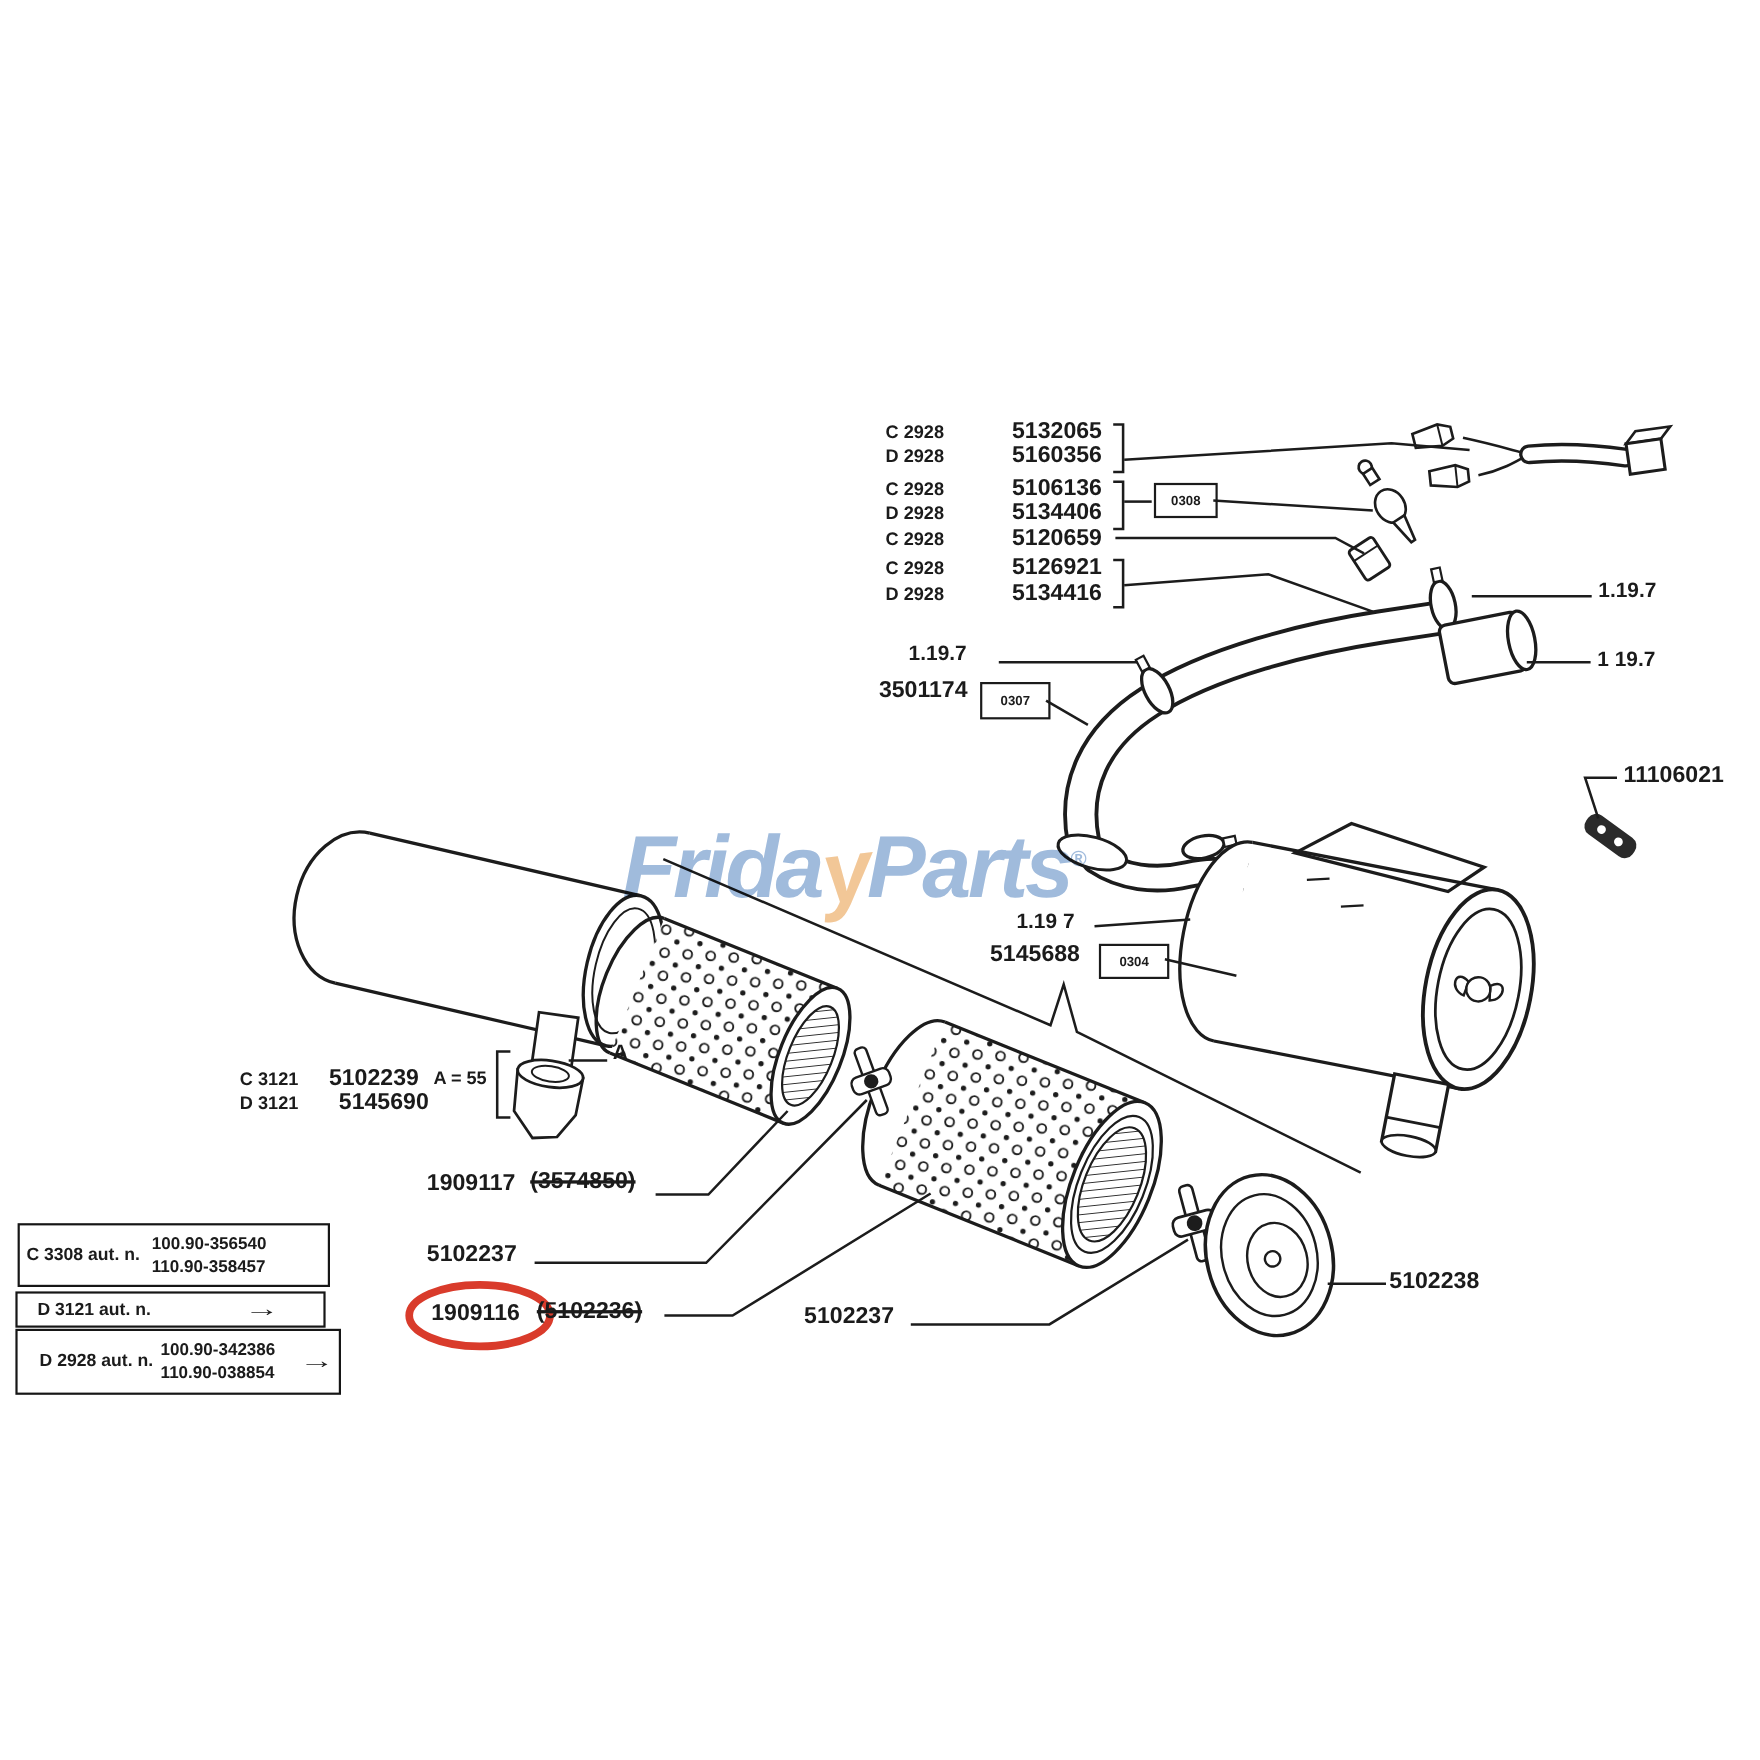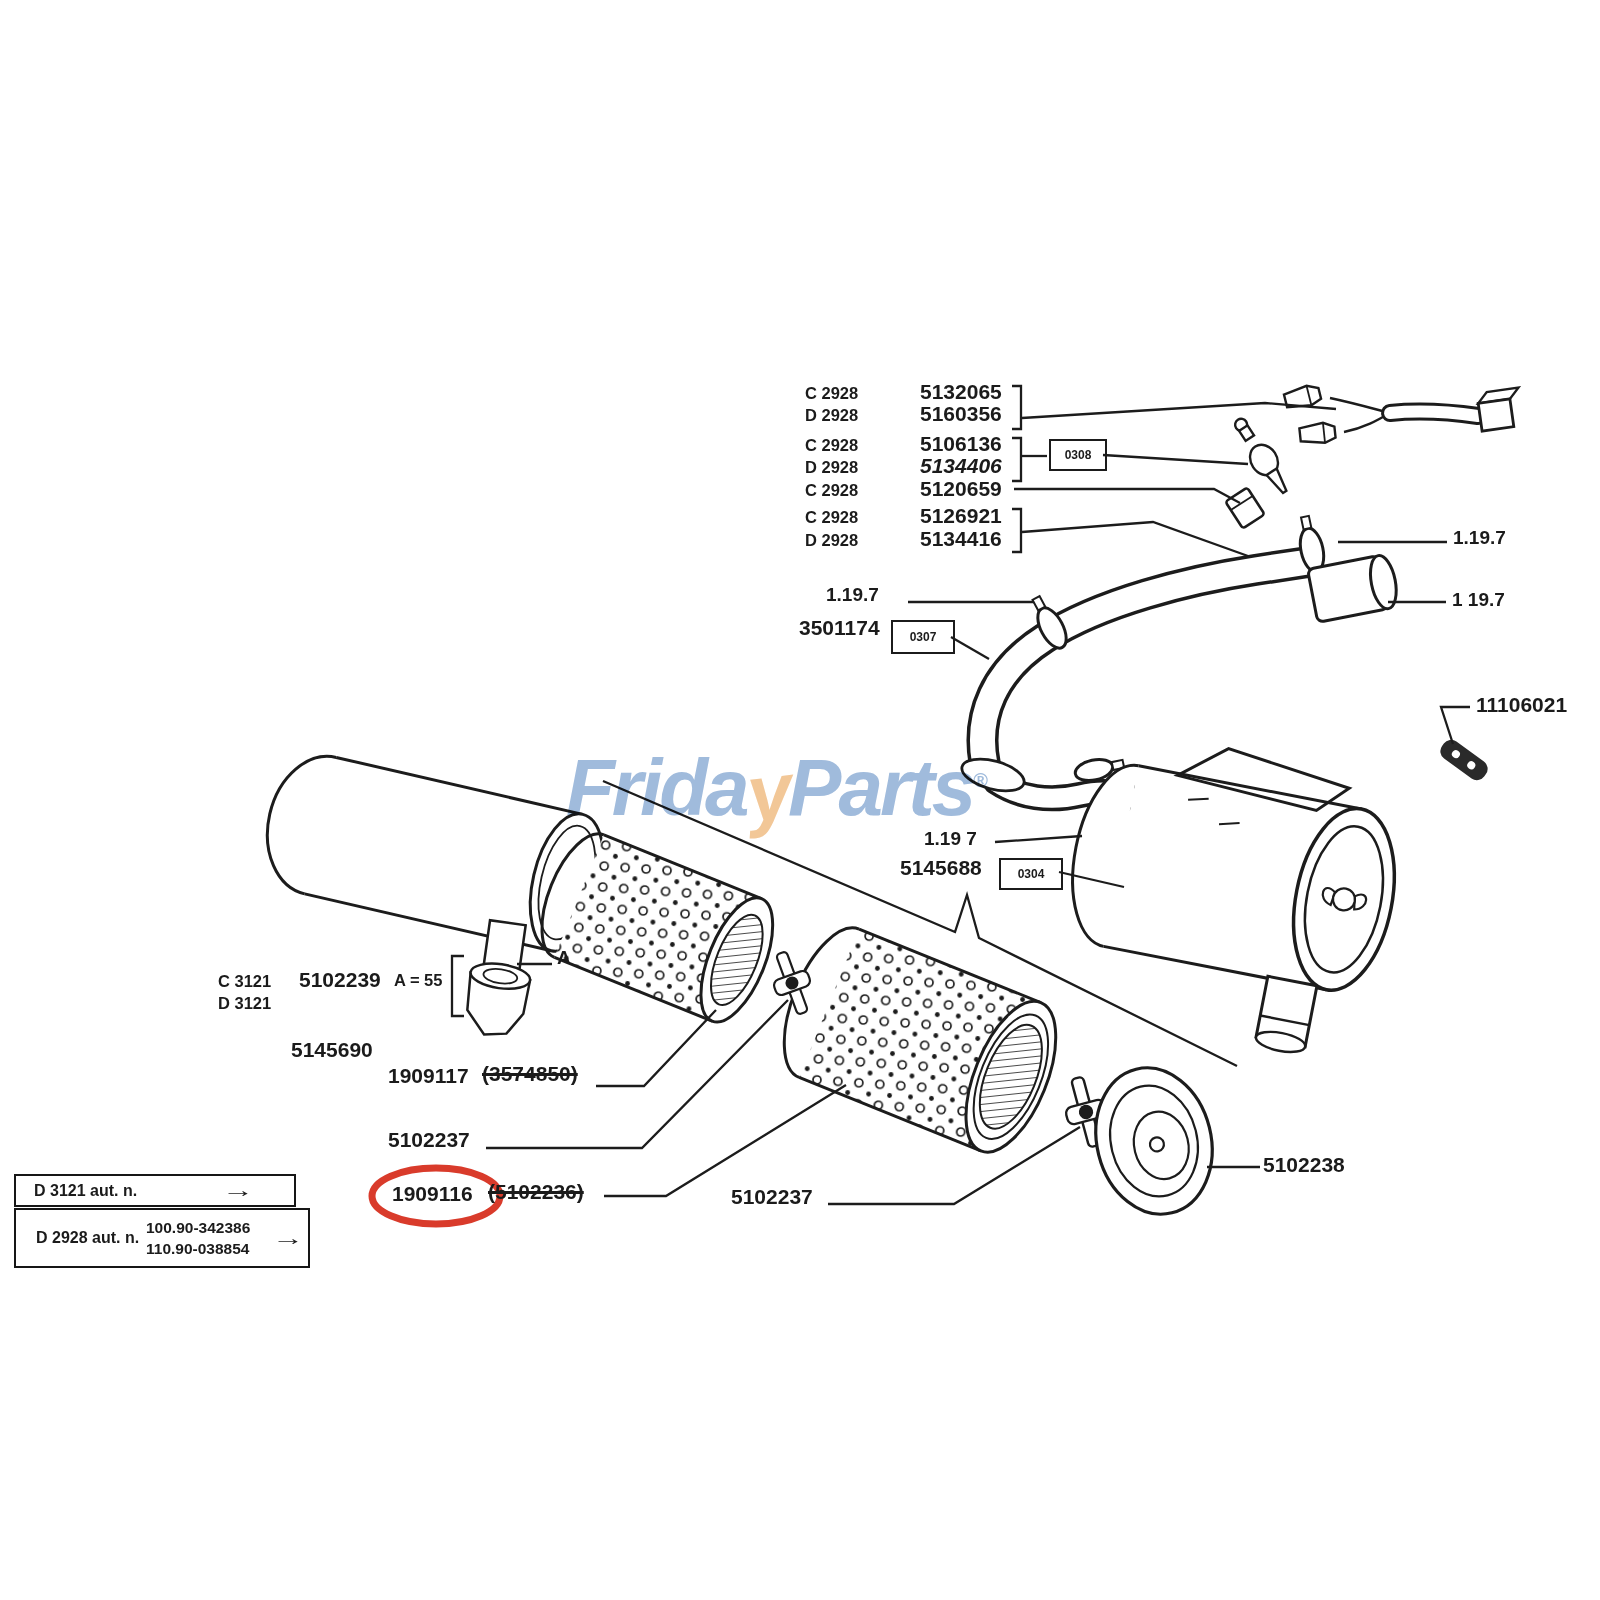--- a/index.html
+++ b/index.html
@@ -209,21 +209,21 @@
     <span class="wm-blue">Frida</span><span class="wm-orange">y</span><span class="wm-blue">Parts</span><sup class="wm-reg">®</sup>
   </div>
 
   <span class="lbl s17" style="left:805px;top:385px;">C 2928</span>
   <span class="lbl s21" style="left:920px;top:381px;">5132065</span>
   <span class="lbl s17" style="left:805px;top:407px;">D 2928</span>
   <span class="lbl s21" style="left:920px;top:403px;">5160356</span>
   <span class="lbl s17" style="left:805px;top:437px;">C 2928</span>
   <span class="lbl s21" style="left:920px;top:433px;">5106136</span>
   <span class="lbl s17" style="left:805px;top:459px;">D 2928</span>
-  <span class="lbl s21" style="left:920px;top:455px;font-style:italic;">5134406</span>
+  <span class="lbl s21" style="left:920px;top:455px;">5134406</span>
   <span class="lbl s17" style="left:805px;top:482px;">C 2928</span>
   <span class="lbl s21" style="left:920px;top:478px;">5120659</span>
   <span class="lbl s17" style="left:805px;top:509px;">C 2928</span>
   <span class="lbl s21" style="left:920px;top:505px;">5126921</span>
   <span class="lbl s17" style="left:805px;top:532px;">D 2928</span>
   <span class="lbl s21" style="left:920px;top:528px;">5134416</span>
 
   <div class="refbox" style="left:1049px;top:439px;width:54px;height:28px;">
     <span>0308</span>
   </div>
@@ -248,22 +248,29 @@
   <span class="lbl s21" style="left:392px;top:1183px;">1909116</span>
   <span class="lbl s21 struck" style="left:488px;top:1181px;">(5102236)</span>
   <span class="lbl s21" style="left:731px;top:1186px;">5102237</span>
   <span class="lbl s21" style="left:1263px;top:1154px;">5102238</span>
   <span class="lbl s19" style="left:557px;top:948px;">A</span>
 
   <span class="lbl s17" style="left:218px;top:973px;">C 3121</span>
   <span class="lbl s21" style="left:299px;top:969px;">5102239</span>
   <span class="lbl s17" style="left:394px;top:972px;">A = 55</span>
   <span class="lbl s17" style="left:218px;top:995px;">D 3121</span>
-  <span class="lbl s21" style="left:291px;top:991px;margin-top:48px;">5145690</span>
-
+  <span class="lbl s21" style="left:308px;top:991px;">5145690</span>
+
+  <div class="fbox" style="left:16px;top:1112px;width:280px;height:54px;">
+    <span class="code" style="margin-left:6px;width:114px;">C 3308 aut. n.</span>
+    <div class="nums">
+      <div>100.90-356540</div>
+      <div>110.90-358457</div>
+    </div>
+  </div>
   <div class="fbox" style="left:14px;top:1174px;width:278px;height:29px;">
     <span class="code" style="margin-left:18px;">D 3121 aut. n.</span>
     <span class="arrow" style="margin-left:auto;margin-right:46px;">→</span>
   </div>
   <div class="fbox" style="left:14px;top:1208px;width:278px;height:56px;padding-left:14px;">
     <span class="code" style="margin-left:6px;width:110px;">D 2928 aut. n.</span>
     <div class="nums">
       <div>100.90-342386</div>
       <div>110.90-038854</div>
     </div>

